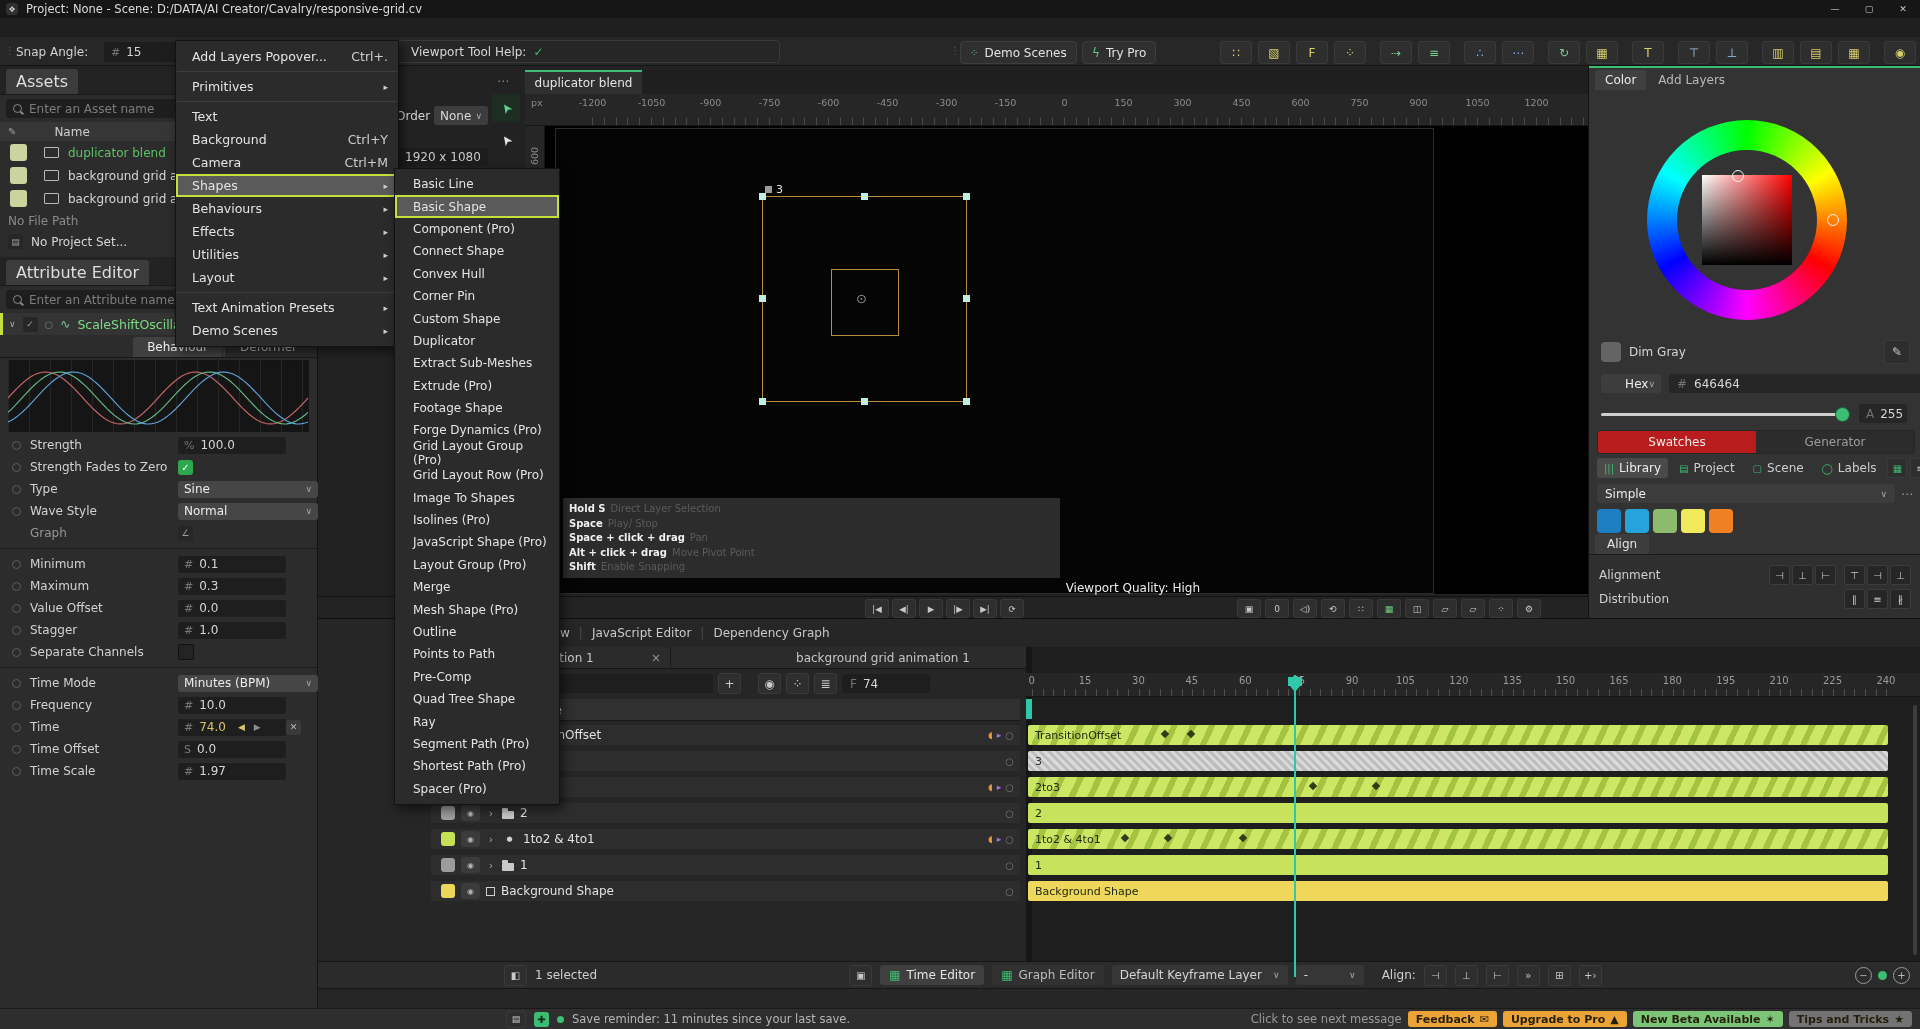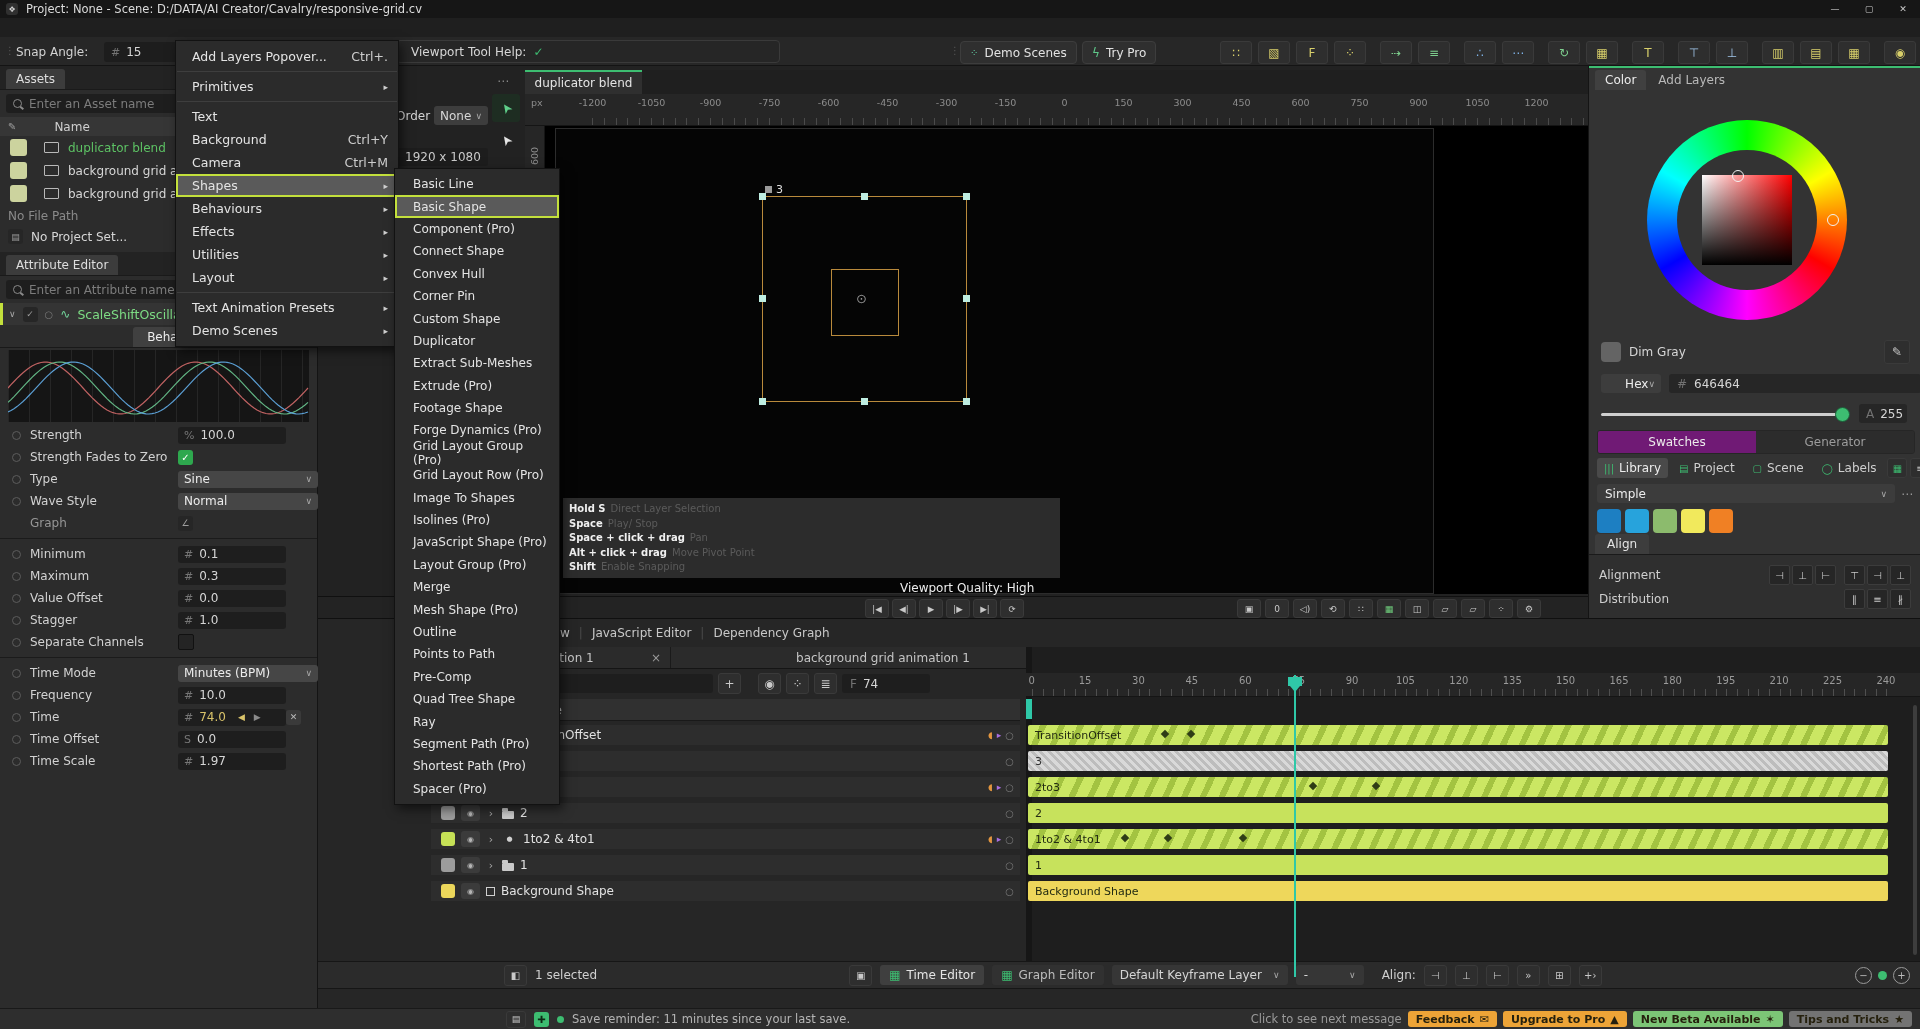--- a/index.html
+++ b/index.html
@@ -23,21 +23,21 @@
   .tbtn{background:#2f2f2f;border:1px solid #3d3d3d;border-radius:4px;height:21px;display:flex;align-items:center;gap:6px;padding:0 9px;color:#e2e2e2}
   #vth-panel{left:396px;top:40px;width:384px;height:23px;background:#262626;border:1px solid #3a3a3a;border-radius:4px;display:flex;align-items:center;gap:7px;padding-left:14px;box-sizing:border-box}
   .greencheck{color:#3dbd71;font-weight:bold}
   #tbicons{right:4px;top:41px;display:flex;gap:6px}
   #tbicons .ibtn{width:30px;height:21px;font-size:12px}
   .ibtn{background:#2e2e2e;border:1px solid #3a3a3a;border-radius:3px;display:flex;align-items:center;justify-content:center;color:#c9c9c9}
   #tbicons .ibtn:nth-child(5),#tbicons .ibtn:nth-child(7),#tbicons .ibtn:nth-child(9),
   #tbicons .ibtn:nth-child(11),#tbicons .ibtn:nth-child(12),#tbicons .ibtn:nth-child(14),#tbicons .ibtn:nth-child(17){margin-left:8px}
   
   #leftpanel{left:0;top:66px;width:318px;height:943px;background:#2c2c2c;border-right:1px solid #141414;box-sizing:border-box}
-  .ptab{background:#3c3c3c;color:#dedede;border-radius:3px 3px 0 0;padding:3px 10px;display:inline-block;font-size:12px}
+  .ptab{background:#3c3c3c;color:#dedede;border-radius:3px 3px 0 0;padding:3px 10px;display:inline-block;font-size:16px}
   .tabstrip{background:#232323;border-bottom:1px solid #1a1a1a;padding:3px 6px 0 6px}
   .search{background:#1e1e1e;border-radius:3px;height:19px;display:flex;align-items:center;gap:7px;padding:0 7px;margin:4px 6px;color:#7c7c7c}
   .mag{width:7px;height:7px;border:1.5px solid #8a8a8a;border-radius:50%;position:relative;flex:none}
   .mag::after{content:"";position:absolute;left:6px;top:7px;width:4px;height:1.5px;background:#8a8a8a;transform:rotate(40deg)}
   .colhdr{background:#363636;height:19px;display:flex;align-items:center;gap:8px;padding:0 8px;color:#cfcfcf}
   .arow-asset{height:23px;display:flex;align-items:center;gap:9px;padding-left:10px}
   .aswatch{width:17px;height:17px;border-radius:3px;flex:none}
   .frameicn{width:13px;height:9px;border:1.5px solid #b9b9b9;border-radius:1px;flex:none}
   .dim{color:#8a8a8a}
   #oscheader{background:#343434;border-left:3px solid #c3e03c;height:22px;display:flex;align-items:center;gap:7px;padding:0 6px;margin-top:4px}
@@ -94,21 +94,21 @@
   #selsq{position:absolute;left:217px;top:70px;width:203px;height:204px;border:1px solid #b98a3c}
   .hnd{position:absolute;width:7px;height:7px;background:#bfeee2;border:1px solid #35155c00;box-sizing:border-box}
   #insq{position:absolute;left:286px;top:143px;width:66px;height:65px;border:1px solid #b98a3c}
   #ctr{position:absolute;left:311px;top:165px;color:#8f8f8f;font-size:13px}
   #sel3{position:absolute;left:220px;top:57px;display:flex;align-items:center;gap:4px;color:#e0e0e0;font-size:11px}
   #sel3 .sq{width:7px;height:7px;background:#9a9a9a;display:inline-block}
   #hints{left:563px;top:498px;width:497px;height:80px;background:#2c2c2c;padding:4px 0 0 6px;box-sizing:border-box;z-index:2}
   .hintline{font-size:10px;line-height:14.5px;color:#e8e8e8}
   .hintline b{font-weight:bold;color:#f0f0f0}
   .hintline i{color:#5b5b5b;margin-left:5px}
-  #vpquality{left:900px;top:581px;width:300px;text-align:left;color:#ececec;font-size:12px;z-index:2}
+  #vpquality{left:900px;top:581px;width:300px;text-align:right;color:#ececec;font-size:12px;z-index:2}
   #transport{left:318px;top:596px;width:1270px;height:22px;background:#232323;border-top:1px solid #101010;box-sizing:border-box}
   #transport .ctr{position:absolute;left:547px;top:2px;display:flex;gap:3px}
   #transport .ibtn{width:22px;height:17px;font-size:8.5px}
   #transport .rgt{position:absolute;left:919px;top:2px;display:flex;gap:4px;align-items:center}
   #transport .lft{position:absolute;left:198px;top:2px}
   
   #rightpanel{left:1588px;top:66px;width:332px;height:552px;background:#333333;border-left:1px solid #141414;box-sizing:border-box}
   #rp-greenline{position:absolute;left:0;top:0;width:332px;height:2px;background:#3dbd71}
   .rptabs{position:absolute;left:6px;top:4px;display:flex;gap:2px}
   .rptab{padding:3px 10px;color:#b9b9b9}
@@ -124,21 +124,21 @@
   .picker{position:absolute;right:10px;width:24px;height:22px}
   .hexdd{width:48px;height:19px;background:#3d3d3d;border-radius:3px;display:flex;align-items:center;justify-content:flex-end;padding:0 6px;color:#ececec}
   .hexfield{width:236px;height:19px;background:#262626;border-radius:3px;display:flex;align-items:center;gap:7px;padding:0 8px}
   .hexfield i{color:#737373}
   #alphatrack{position:absolute;left:12px;top:347px;width:248px;height:3px;background:#cfcfcf;border-radius:2px}
   #alphaknob{position:absolute;left:246px;top:341px;width:13px;height:13px;border-radius:50%;background:#3dbd71;border:1px solid #1c5c38}
   #alphafield{position:absolute;left:270px;top:338px;width:48px;height:19px;background:#262626;border-radius:3px;display:flex;align-items:center;gap:6px;padding:0 7px;box-sizing:border-box}
   #alphafield i{color:#737373}
   #swtabs{position:absolute;left:8px;top:364px;width:316px;display:flex;border:1px solid #262626;border-radius:3px;overflow:hidden}
   #swtabs div{flex:1;text-align:center;padding:4px 0;background:#2c2c2c;color:#9c9c9c}
-  #swtabs div.on{background:#701a75;color:#ececec}
+  #swtabs div.on{background:#b91c1c;color:#ececec}
   #srcrow{position:absolute;left:8px;top:392px;width:316px;display:flex;gap:4px;align-items:center}
   .srcbtn{display:flex;align-items:center;gap:5px;padding:3px 7px;border-radius:3px;color:#cfcfcf}
   .srcbtn.on{background:#4a4a4a;color:#ececec}
   .srcbtn .g{color:#3dbd71;font-size:10px}
   #srcrow .viewicons{margin-left:auto;display:flex;gap:3px}
   #srcrow .viewicons .ibtn{width:18px;height:18px;font-size:10px}
   .gicon{color:#3dbd71}
   #simplerow{position:absolute;left:8px;top:418px;width:316px;display:flex;gap:6px;align-items:center}
   #simpledd{flex:1;height:19px;background:#3c3c3c;border-radius:3px;display:flex;align-items:center;justify-content:space-between;padding:0 8px;color:#ececec}
   #chips{position:absolute;left:8px;top:443px;display:flex;gap:4px}

